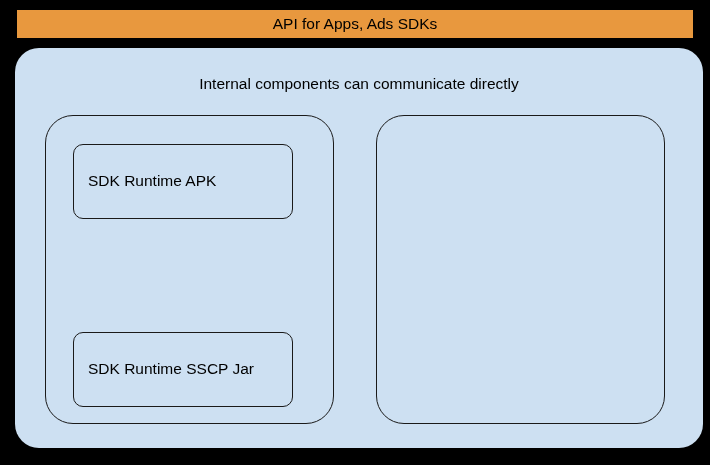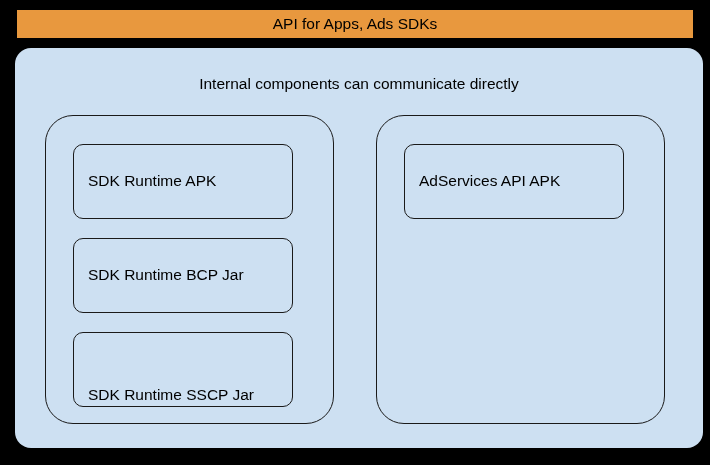--- a/index.html
+++ b/index.html
@@ -42,21 +42,21 @@
   }
 
   
   .outer-panel {
     position: absolute;
     left: 15px;
     top: 48px;
     width: 688px;
     height: 400px;
     background: #cde0f2;
-    border-radius: 16px;
+    border-radius: 24px;
     box-sizing: border-box;
   }
 
   .panel-title {
     position: absolute;
     left: 0;
     top: 28px;
     width: 100%;
     text-align: center;
     font-size: 15.5px;
@@ -83,25 +83,25 @@
     position: absolute;
     left: 27px;
     width: 220px;
     height: 75px;
     background: #cde0f2;
     border: 1px solid #1a1a1a;
     border-radius: 10px;
     box-sizing: border-box;
     display: flex;
     align-items: center;
-    padding: 0 14px;
+    padding: 8px 14px;
   }
   .component-box.pos-0 { top: 28px; }
   .component-box.pos-1 { top: 122px; }
-  .component-box.pos-2 { top: 216px; align-items: flex-end; }
+  .component-box.pos-2 { top: 216px; }
 
   .component-label {
     font-size: 15.5px;
     color: #000000;
     line-height: 1.35;
     text-align: left;
   }
 </style>
 </head>
 <body>
@@ -113,28 +113,22 @@
   </div>
 
   <div class="outer-panel">
 
     <div class="panel-title">Internal components can communicate directly</div>
 
     <div class="group group-left">
       <div class="component-box pos-0">
         <span class="component-label">SDK Runtime APK</span>
       </div>
-      <div class="component-box pos-1">
-        <span class="component-label">SDK Runtime BCP Jar</span>
-      </div>
       <div class="component-box pos-2">
         <span class="component-label">SDK Runtime SSCP Jar</span>
       </div>
     </div>
 
     <div class="group group-right">
-      <div class="component-box pos-0">
-        <span class="component-label">AdServices API APK</span>
-      </div>
     </div>
 
   </div>
 </div>
 
 </body></html>

